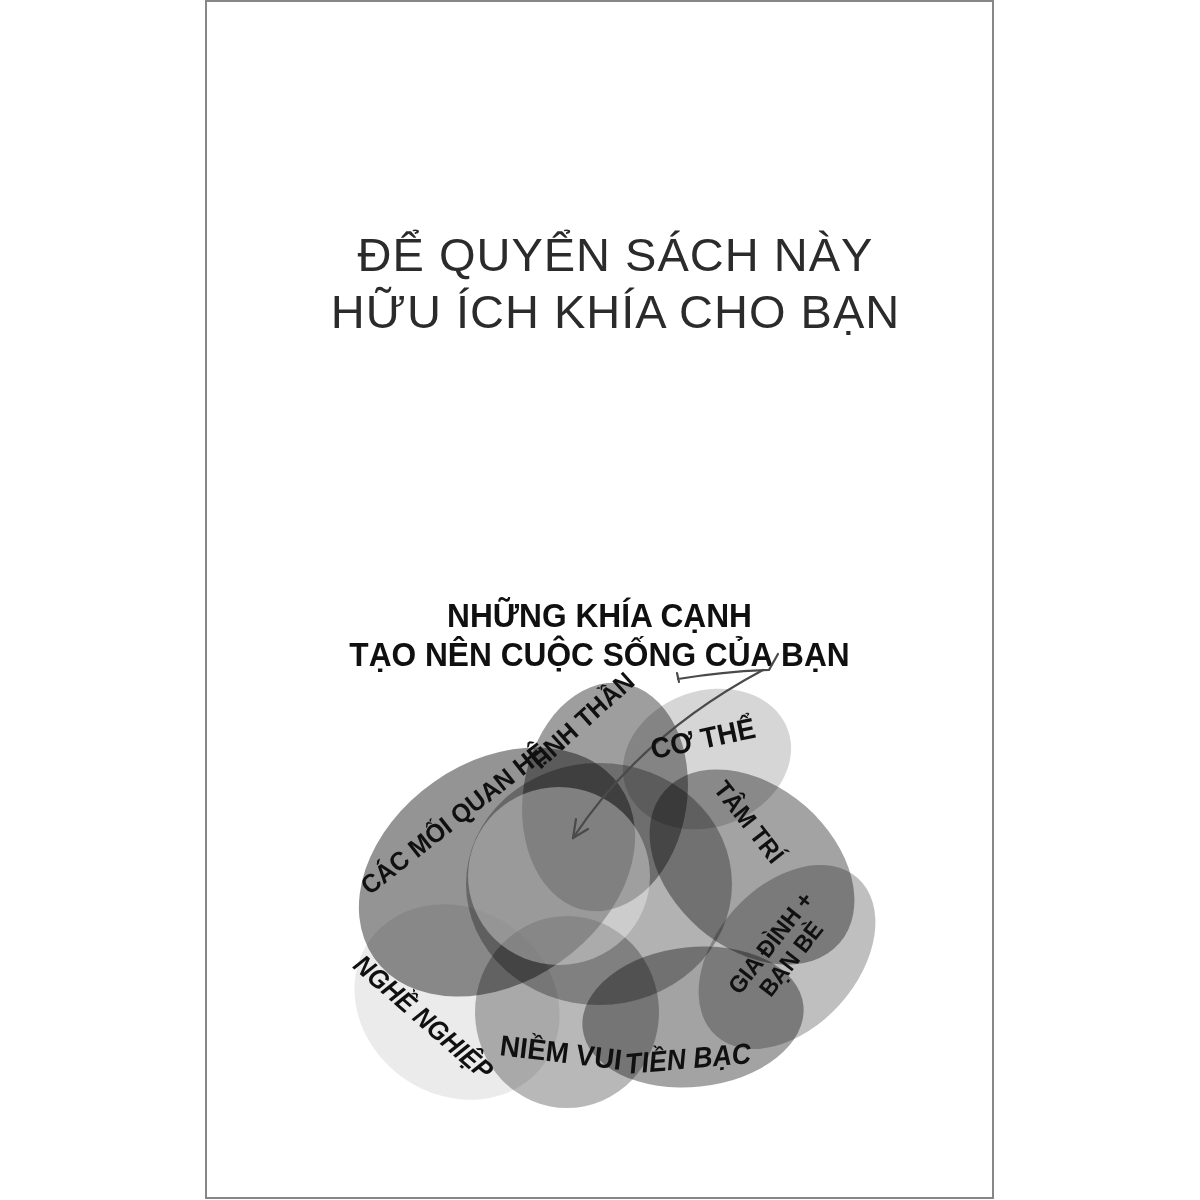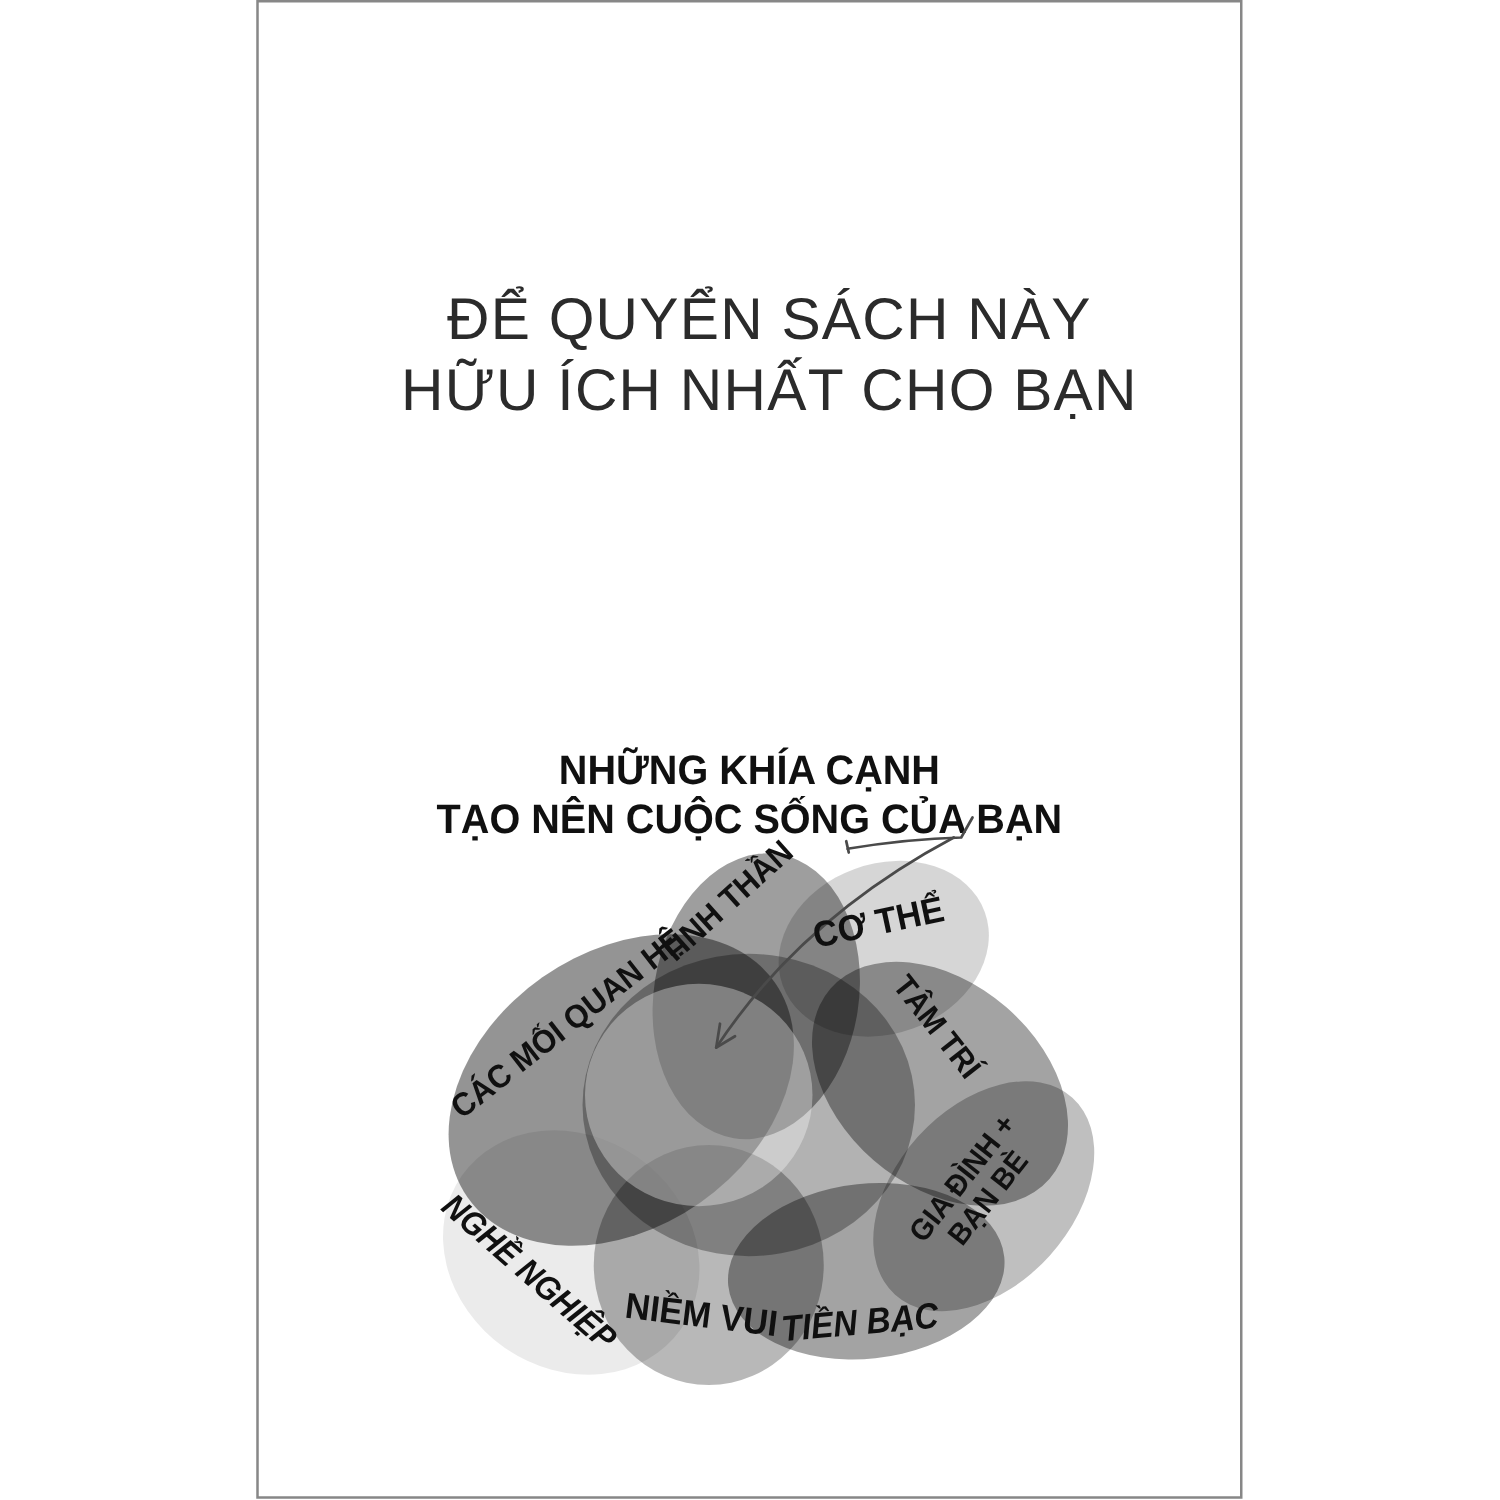--- a/index.html
+++ b/index.html
@@ -36,21 +36,21 @@
     transform-origin:center center;
   }
 </style>
 </head>
 <body>
 
 <div class="page">
 
   <div class="title">
     <div>ĐỂ QUYỂN SÁCH NÀY</div>
-    <div>HỮU ÍCH NHẤT CHO BẠN</div>
+    <div>HỮU ÍCH KHÍA CHO BẠN</div>
   </div>
 
 
   <div class="marker diag-heading l1">NHỮNG KHÍA CẠNH</div>
   <div class="marker diag-heading l2">TẠO NÊN CUỘC SỐNG CỦA BẠN</div>
 
   <svg class="blob-svg" viewBox="0 0 789 1199" xmlns="http://www.w3.org/2000/svg">
 
     <g>
       <ellipse cx="250" cy="1000" rx="107" ry="93" transform="rotate(35 250 1000)" fill="#000" fill-opacity="0.08"></ellipse>

